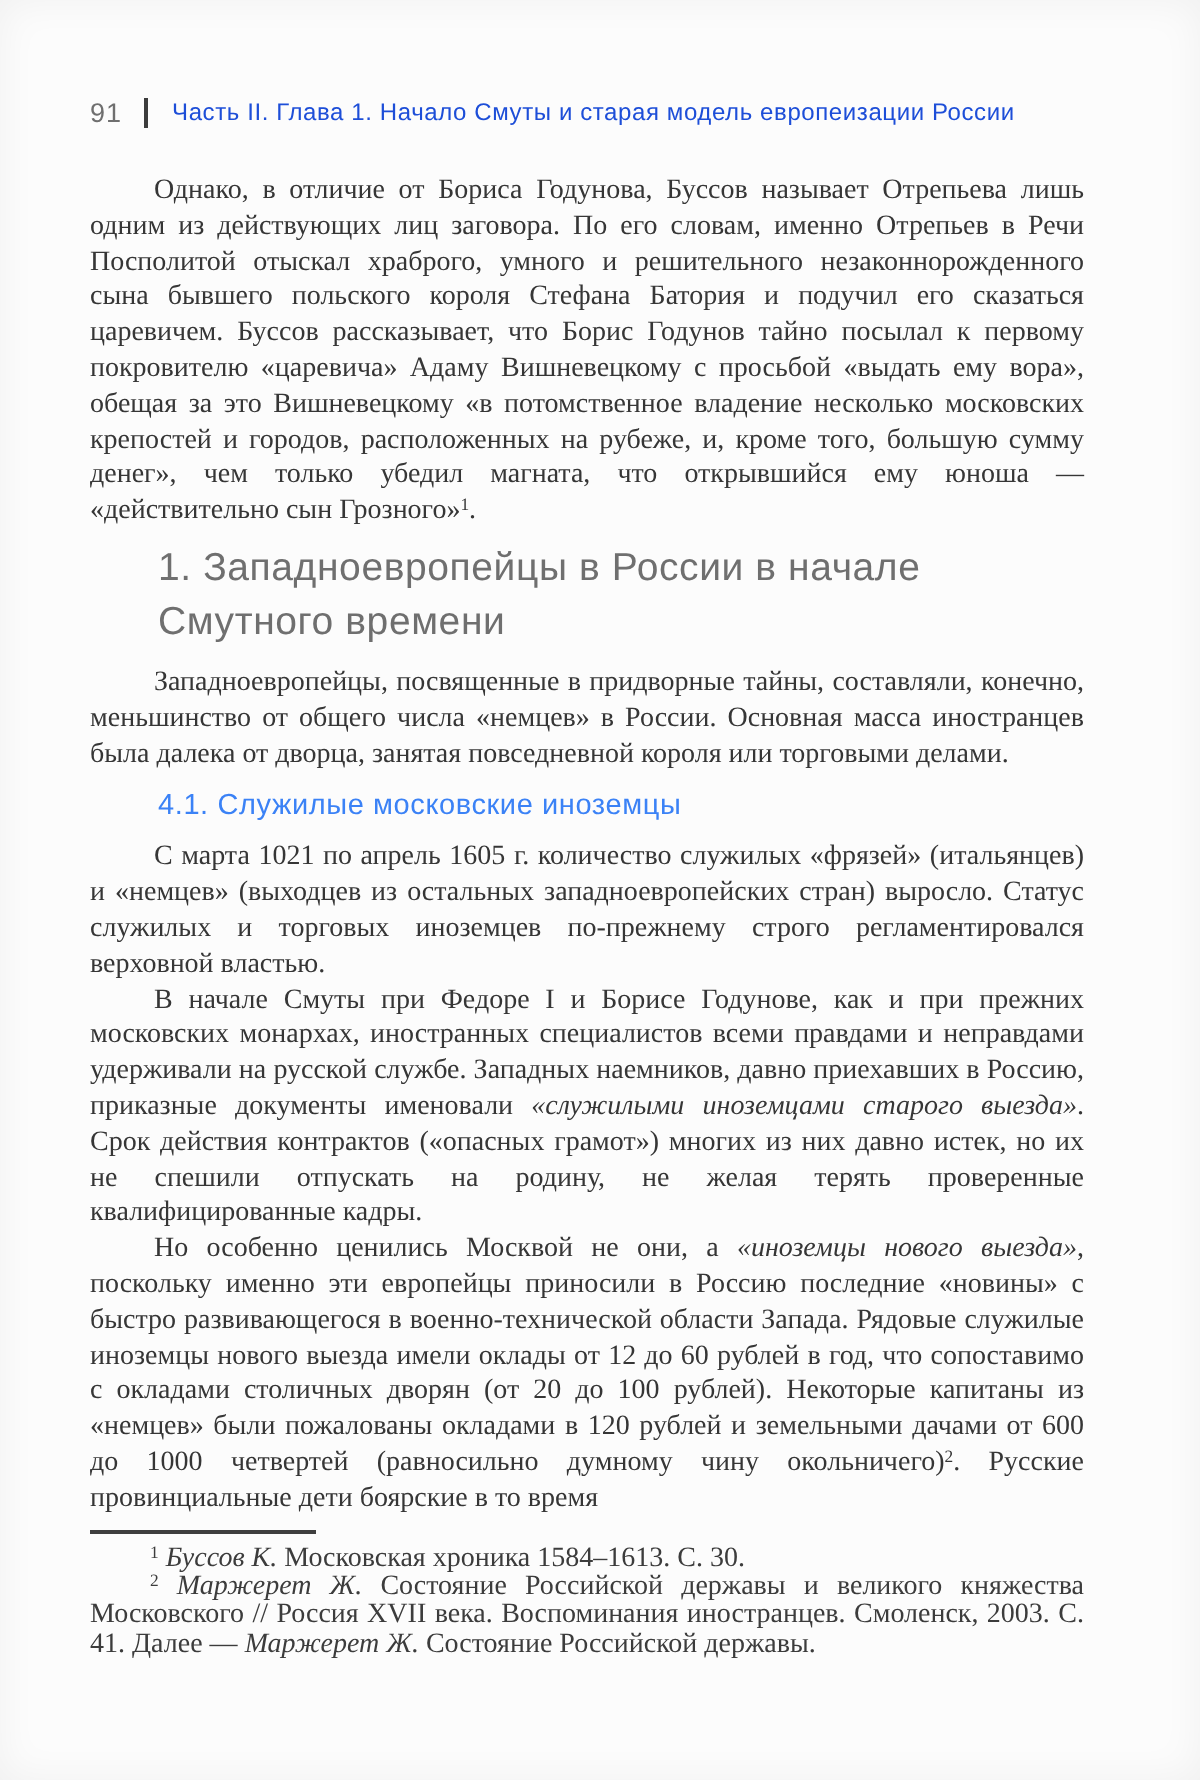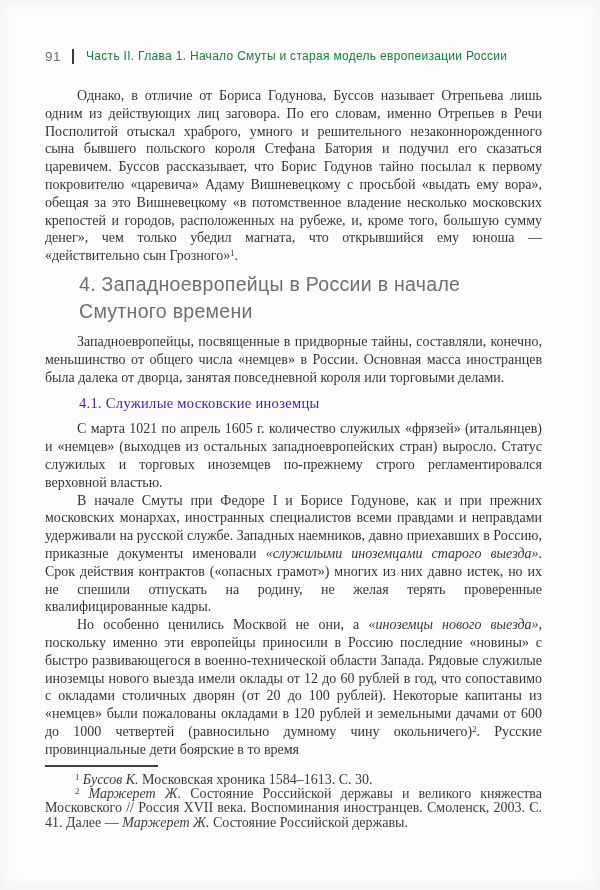--- a/index.html
+++ b/index.html
@@ -15,21 +15,21 @@
     overflow:hidden;
   }
   
   .running-head {
     display:flex; align-items:center;
     height:16px; margin-bottom:23px;
     font-family:"Liberation Sans", sans-serif;
   }
   .pagenum { font-size:13.5px; font-weight:400; color:#6f6f6f; letter-spacing:0.5px; }
   .head-rule { width:2px; height:15px; background:#3c3c3c; margin:0 12px 0 11px; flex:0 0 auto; }
-  .head-title { font-size:12px; font-weight:300; color:#15803d; letter-spacing:0.3px; white-space:nowrap; }
+  .head-title { font-size:12px; font-weight:300; color:#1d4ed8; letter-spacing:0.3px; white-space:nowrap; }
 
   
   .body-par {
     margin:0;
     font-size:14px; line-height:17.8px;
     color:#363636;
     text-align:justify;
     text-indent:32px;
     hyphens:auto; -webkit-hyphens:auto;
   }
@@ -39,24 +39,24 @@
   
   .section-heading {
     margin:6px 0 8px 34px;
     font-family:"Liberation Sans", sans-serif;
     font-weight:300;
     font-size:19.5px; line-height:27px;
     color:#6f6f6f; letter-spacing:0.3px;
   }
   .subsection-heading {
     margin:8px 0 7px 34px;
-    font-family:Liberation Serif, serif;
+    font-family:Liberation Sans, sans-serif;
     font-weight:300;
     font-size:14.5px; line-height:19px;
-    color:#4c1d95; letter-spacing:0.3px;
+    color:#3b82f6; letter-spacing:0.3px;
   }
 
   
   .footnotes { margin-top:6px; }
   .fn-rule { width:113px; height:2px; background:#3f3f3f; margin:0 0 6px 0; }
   .footnote {
     margin:0;
     font-size:14px; line-height:14.4px;
     color:#3c3c3c;
     text-align:justify;
@@ -71,21 +71,21 @@
 
   <header class="running-head">
     <span class="pagenum">91</span>
     <span class="head-rule"></span>
     <span class="head-title">Часть II. Глава 1. Начало Смуты и старая модель европеизации России</span>
   </header>
 
   <main>
     <p class="body-par"><span>Однако, в отличие от Бориса Годунова, Буссов называет Отрепьева лишь одним из действующих лиц заговора. По его словам, именно Отрепь­ев в Речи Посполитой отыскал храброго, умного и решительного незакон­норожденного сына бывшего польского короля Стефана Батория и под­учил его сказаться царевичем. Буссов рассказывает, что Борис Годунов тайно посылал к первому покровителю «царевича» Адаму Вишневецкому с просьбой «выдать ему вора», обещая за это Вишневецкому «в потомст­венное владение несколько московских крепостей и городов, расположен­ных на рубеже, и, кроме того, большую сумму денег», чем только убедил магната, что открывшийся ему юноша — «действительно сын Грозного»</span><sup>1</sup><span>.</span></p>
 
-    <h2 class="section-heading">4. Западноевропейцы в России в начале Смутного времени</h2>
+    <h2 class="section-heading">1. Западноевропейцы в России в начале Смутного времени</h2>
 
     <p class="body-par"><span>Западноевропейцы, посвященные в придворные тайны, составляли, конечно, меньшинство от общего числа «немцев» в России. Основная мас­са иностранцев была далека от дворца, занятая повседневной короля или торговыми делами.</span></p>
 
     <h3 class="subsection-heading">4.1. Служилые московские иноземцы</h3>
 
     <p class="body-par"><span>С марта 1021 по апрель 1605 г. количество служилых «фрязей» (ита­льянцев) и «немцев» (выходцев из остальных западноевропейских стран) выросло. Статус служилых и торговых иноземцев по-прежнему строго ре­гламентировался верховной властью.</span></p>
     <p class="body-par"><span>В начале Смуты при Федоре I и Борисе Годунове, как и при прежних московских монархах, иностранных специалистов всеми правдами и не­правдами удерживали на русской службе. Западных наемников, давно приехавших в Россию, приказные документы именовали </span><em>«служилыми ино­земцами старого выезда»</em><span>. Срок действия контрактов («опасных грамот») многих из них давно истек, но их не спешили отпускать на родину, не же­лая терять проверенные квалифицированные кадры.</span></p>
     <p class="body-par"><span>Но особенно ценились Москвой не они, а </span><em>«иноземцы нового выезда»</em><span>, поскольку именно эти европейцы приносили в Россию последние «нови­ны» с быстро развивающегося в военно-технической области Запада. Ря­довые служилые иноземцы нового выезда имели оклады от 12 до 60 рублей в год, что сопоставимо с окладами столичных дворян (от 20 до 100 рублей). Некоторые капитаны из «немцев» были пожалованы окладами в 120 ру­блей и земельными дачами от 600 до 1000 четвертей (равносильно думному чину окольничего)</span><sup>2</sup><span>. Русские провинциальные дети боярские в то время</span></p>
   </main>
 

